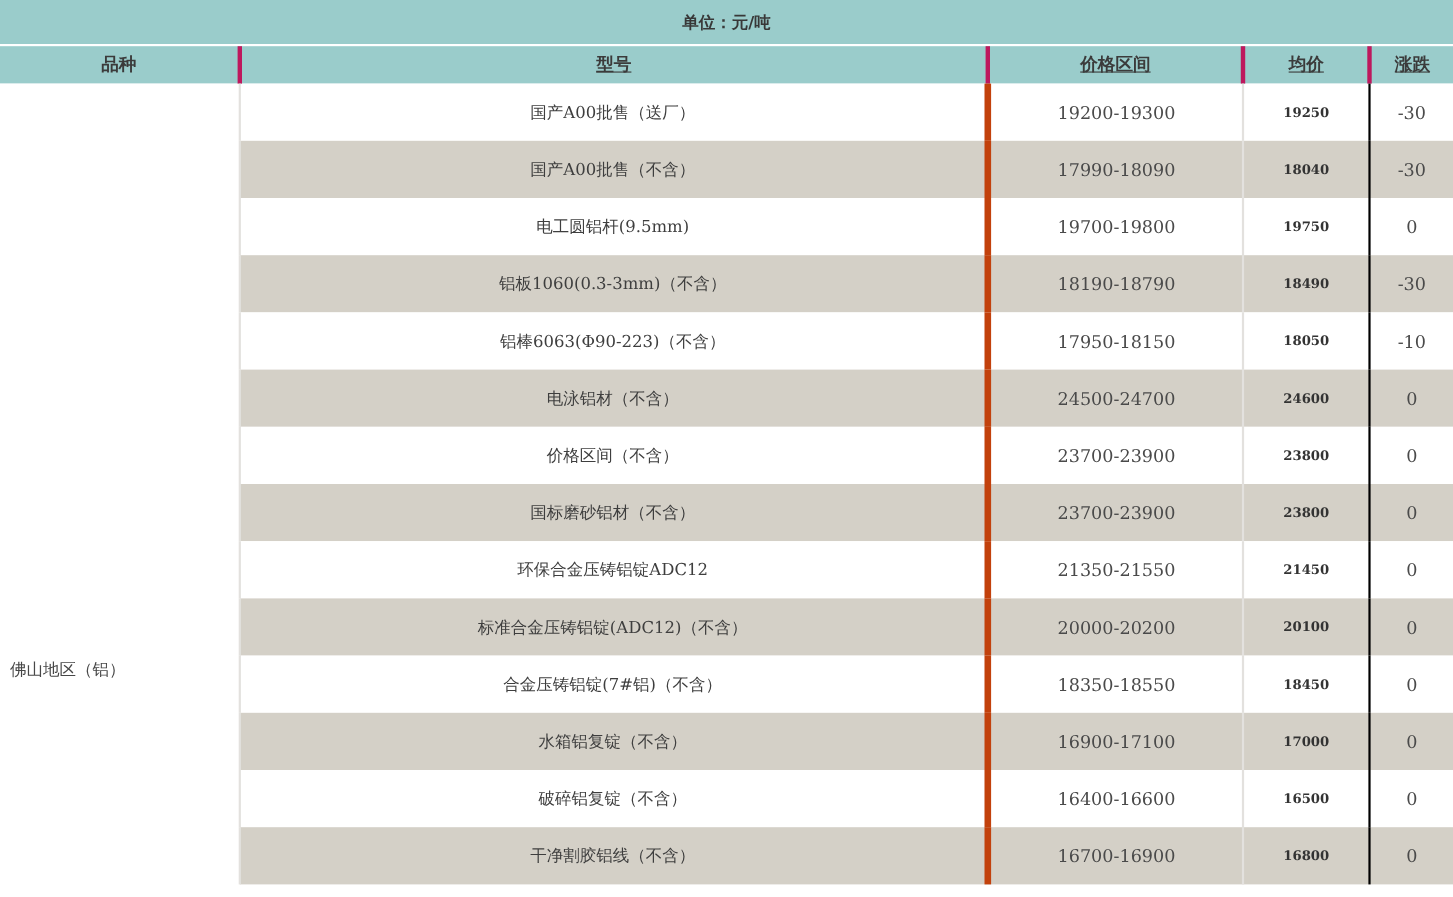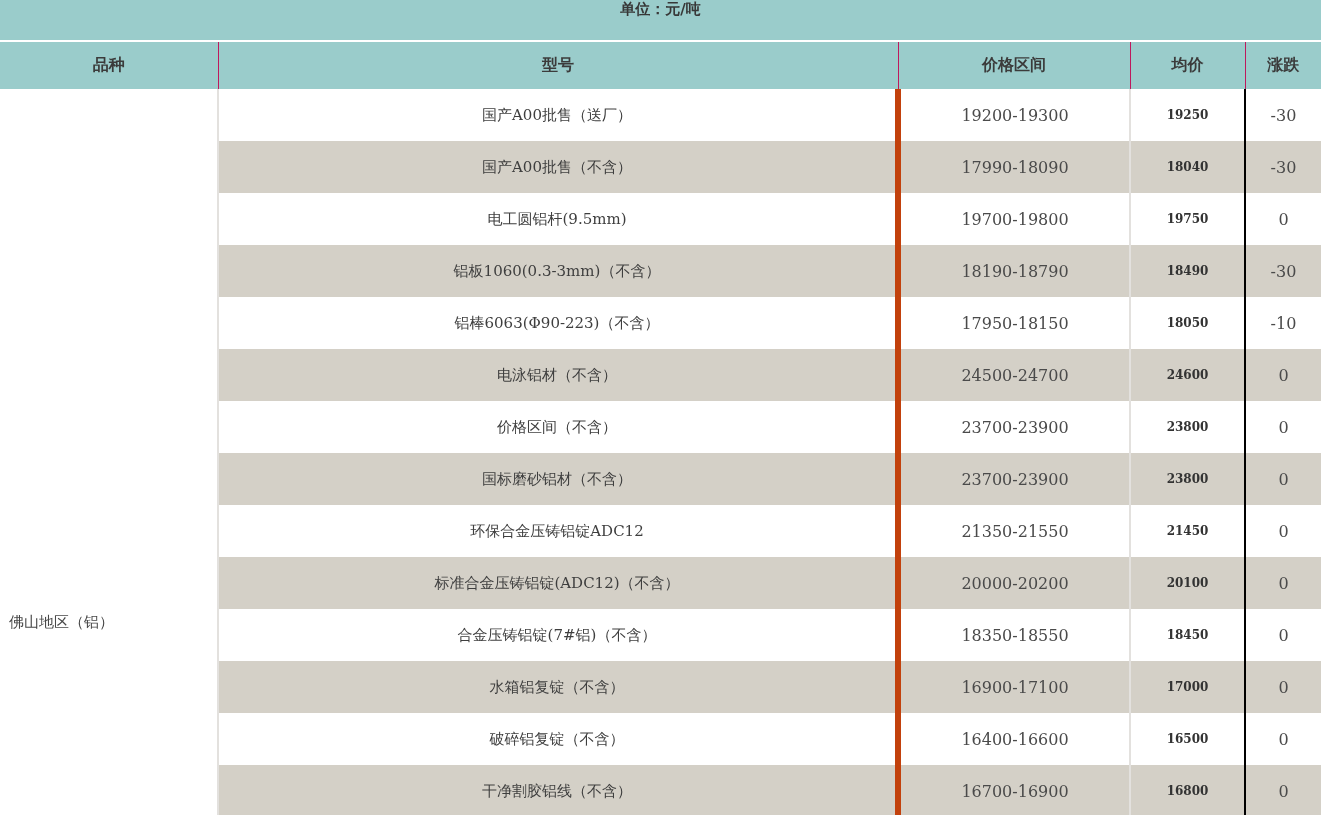--- a/index.html
+++ b/index.html
@@ -10,49 +10,49 @@
   }
   .page {
     width: 1321px; height: 815px;
     overflow: hidden;
     background: #ffffff;
   }
   .unit-bar {
     height: 40px;
     background: #9acccb;
     display: flex;
-    align-items: flex-start;
+    align-items: center;
     justify-content: center;
     font-size: 15px;
     font-weight: bold;
     color: #383838;
     margin-bottom: 2px;
   }
   table.price-table {
     width: 1321px;
     border-collapse: collapse;
     table-layout: fixed;
   }
   col.col-variety { width: 218px; }
   col.col-model   { width: 680px; }
   col.col-range   { width: 232px; }
   col.col-avg     { width: 115px; }
   col.col-change  { width: 76px; }
 
   thead th {
-    height: 47px;
+    height: 34px;
     background: #9acccb;
     font-size: 16px;
     font-weight: bold;
     color: #3b3b3b;
     text-align: center;
     vertical-align: middle;
     padding: 0;
   }
-  thead th + th { border-left: 1px solid #be185d; }
+  thead th + th { border-left: 4px solid #be185d; text-decoration: underline; }
 
   tbody td {
     height: 52px;
     text-align: center;
     vertical-align: middle;
     padding: 0;
     background: #ffffff;
     color: #414141;
   }
   tbody tr:nth-child(even) td { background: #d4d0c7; }

